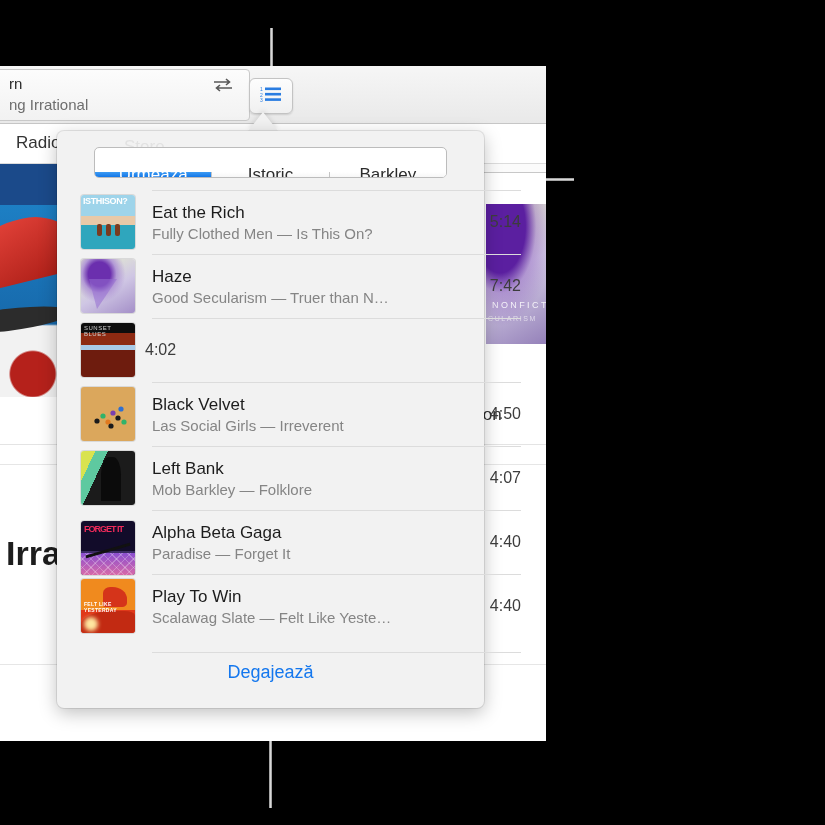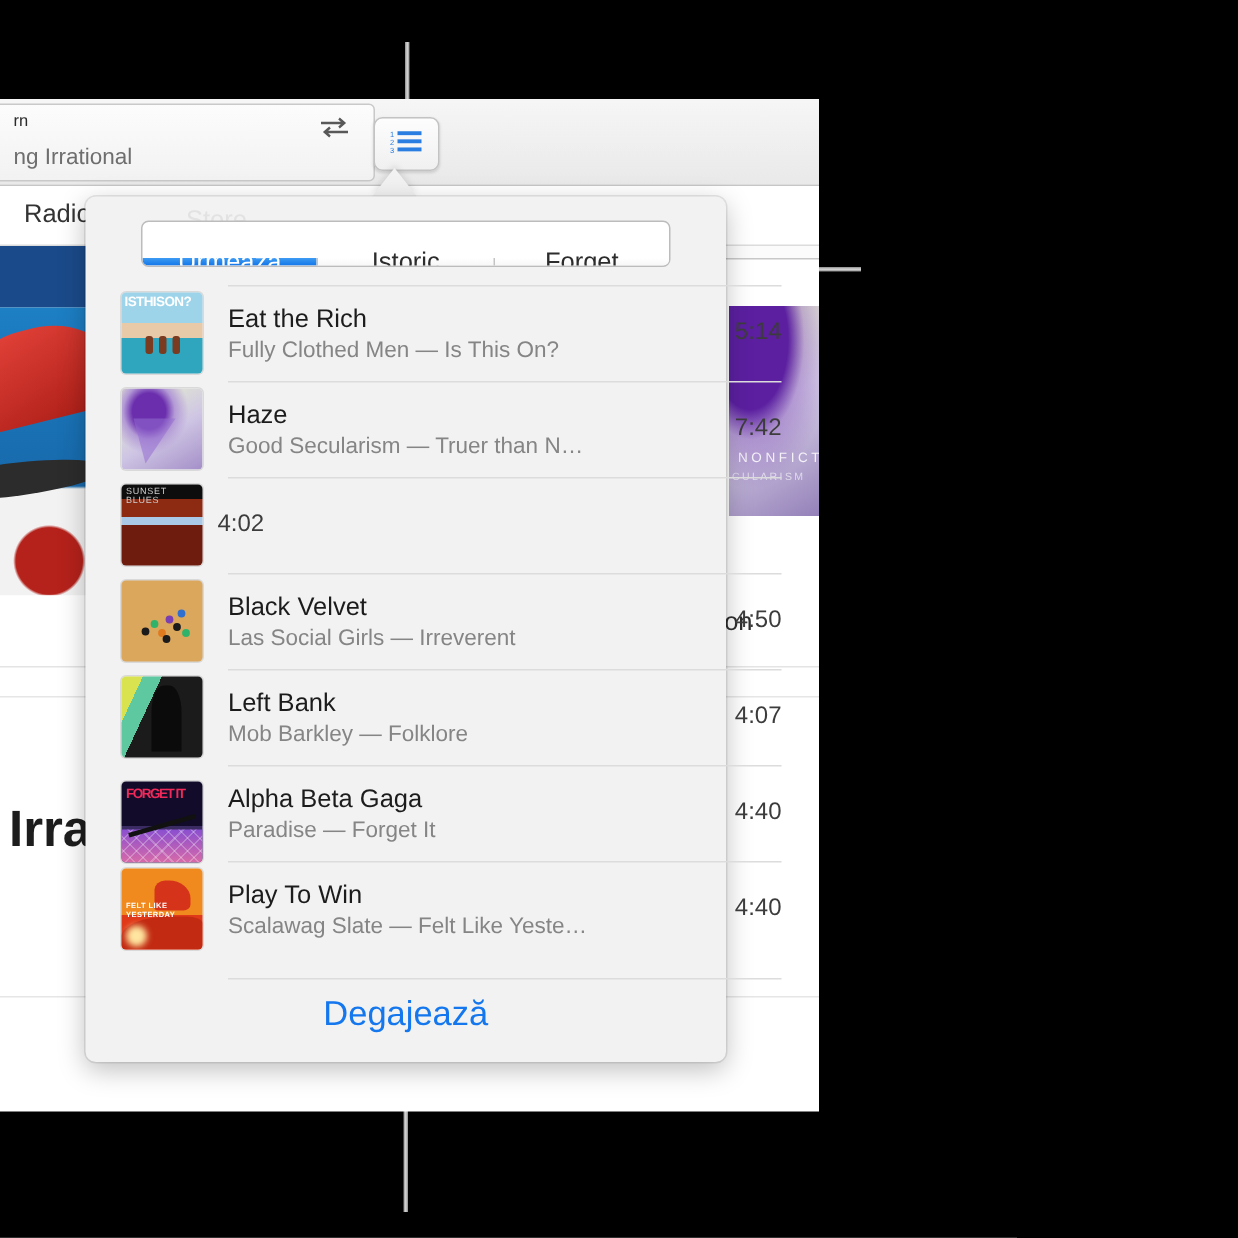--- a/index.html
+++ b/index.html
@@ -27,21 +27,21 @@
   }
   .now-playing-box {
     position: absolute; left: -40px; top: 3px;
     width: 290px; height: 52px;
     background: linear-gradient(#fcfcfc, #f2f2f2);
     border: 1px solid #c9c9c9;
     border-radius: 4px;
   }
   .np-title {
     position: absolute; left: 48px; top: 5px;
-    font-size: 11px; color: #2b2b2b; white-space: nowrap;
+    font-size: 15px; color: #2b2b2b; white-space: nowrap;
   }
   .np-sub {
     position: absolute; left: 48px; top: 26px;
     font-size: 15px; color: #6e6e6e; white-space: nowrap;
   }
   .np-time {
     position: absolute; right: 12px; top: 26px;
     font-size: 15px; color: #5e5e5e; margin-top: 29px;
   }
   .repeat-icon {
@@ -214,21 +214,21 @@
   .t-sub { font-size: 15px; color: #858585; margin-top: 2px; white-space: nowrap; overflow: hidden; text-overflow: ellipsis; }
   .t-time { font-size: 16px; color: #3c3c3c; margin-left: 10px; margin-right: 24px; flex: 0 0 auto; }
 
   .list-bottom-sep {
     position: absolute; left: 95px; right: 24px; top: 462px;
     height: 1px; background: #dcdcdc;
   }
   .clear-link {
     position: absolute; left: 0; top: 472px;
     width: 427px; text-align: center;
-    font-size: 23px; color: #1477ee;
+    font-size: 18px; color: #1477ee;
     cursor: default;
   }
 
   
   .a1 { background: linear-gradient(#9ed4ea 0 38%, #e8c9a8 38% 56%, #2fa6bd 56% 100%); }
   .a1 .cap { position:absolute; left:2px; top:1px; font-size:9px; font-weight:bold; color:#fff; letter-spacing:-.4px; }
   .a1 .p { position:absolute; bottom:13px; width:5px; height:12px; background:#7a3b20; border-radius:2px; }
   .a2 { background: radial-gradient(ellipse at 34% 28%, #6b2fae 0 22%, #b39ad6 34%, transparent 52%), linear-gradient(150deg,#eaf5ca,#cfc6e4 55%, #a48fc8); }
   .a2 .beam { position:absolute; left:8px; top:20px; width:0;height:0; border-left:8px solid transparent; border-right:20px solid transparent; border-top:30px solid rgba(150,110,210,.55); }
   .a3 { background: linear-gradient(#0d0d0d 0 18%, #8d2a12 18% 40%, #a9c9e6 40% 50%, #6e1c0e 50% 100%); }
@@ -337,21 +337,21 @@
   </div>
 
   <div class="popover-arrow"></div>
   <div class="popover">
 
     <div class="ghost-store">Store</div>
 
     <div class="segmented">
       <div class="seg active">Urmează</div>
       <div class="seg">Istoric</div>
-      <div class="seg">Forget</div>
+      <div class="seg">Barkley</div>
     </div>
 
     <div class="track-list">
 
       <div class="track">
         <div class="sep"></div>
         <div class="thumb a1">
           <span class="cap">ISTHISON?</span>
           <span class="p" style="left:16px;"></span>
             <span class="p" style="left:25px;"></span>

